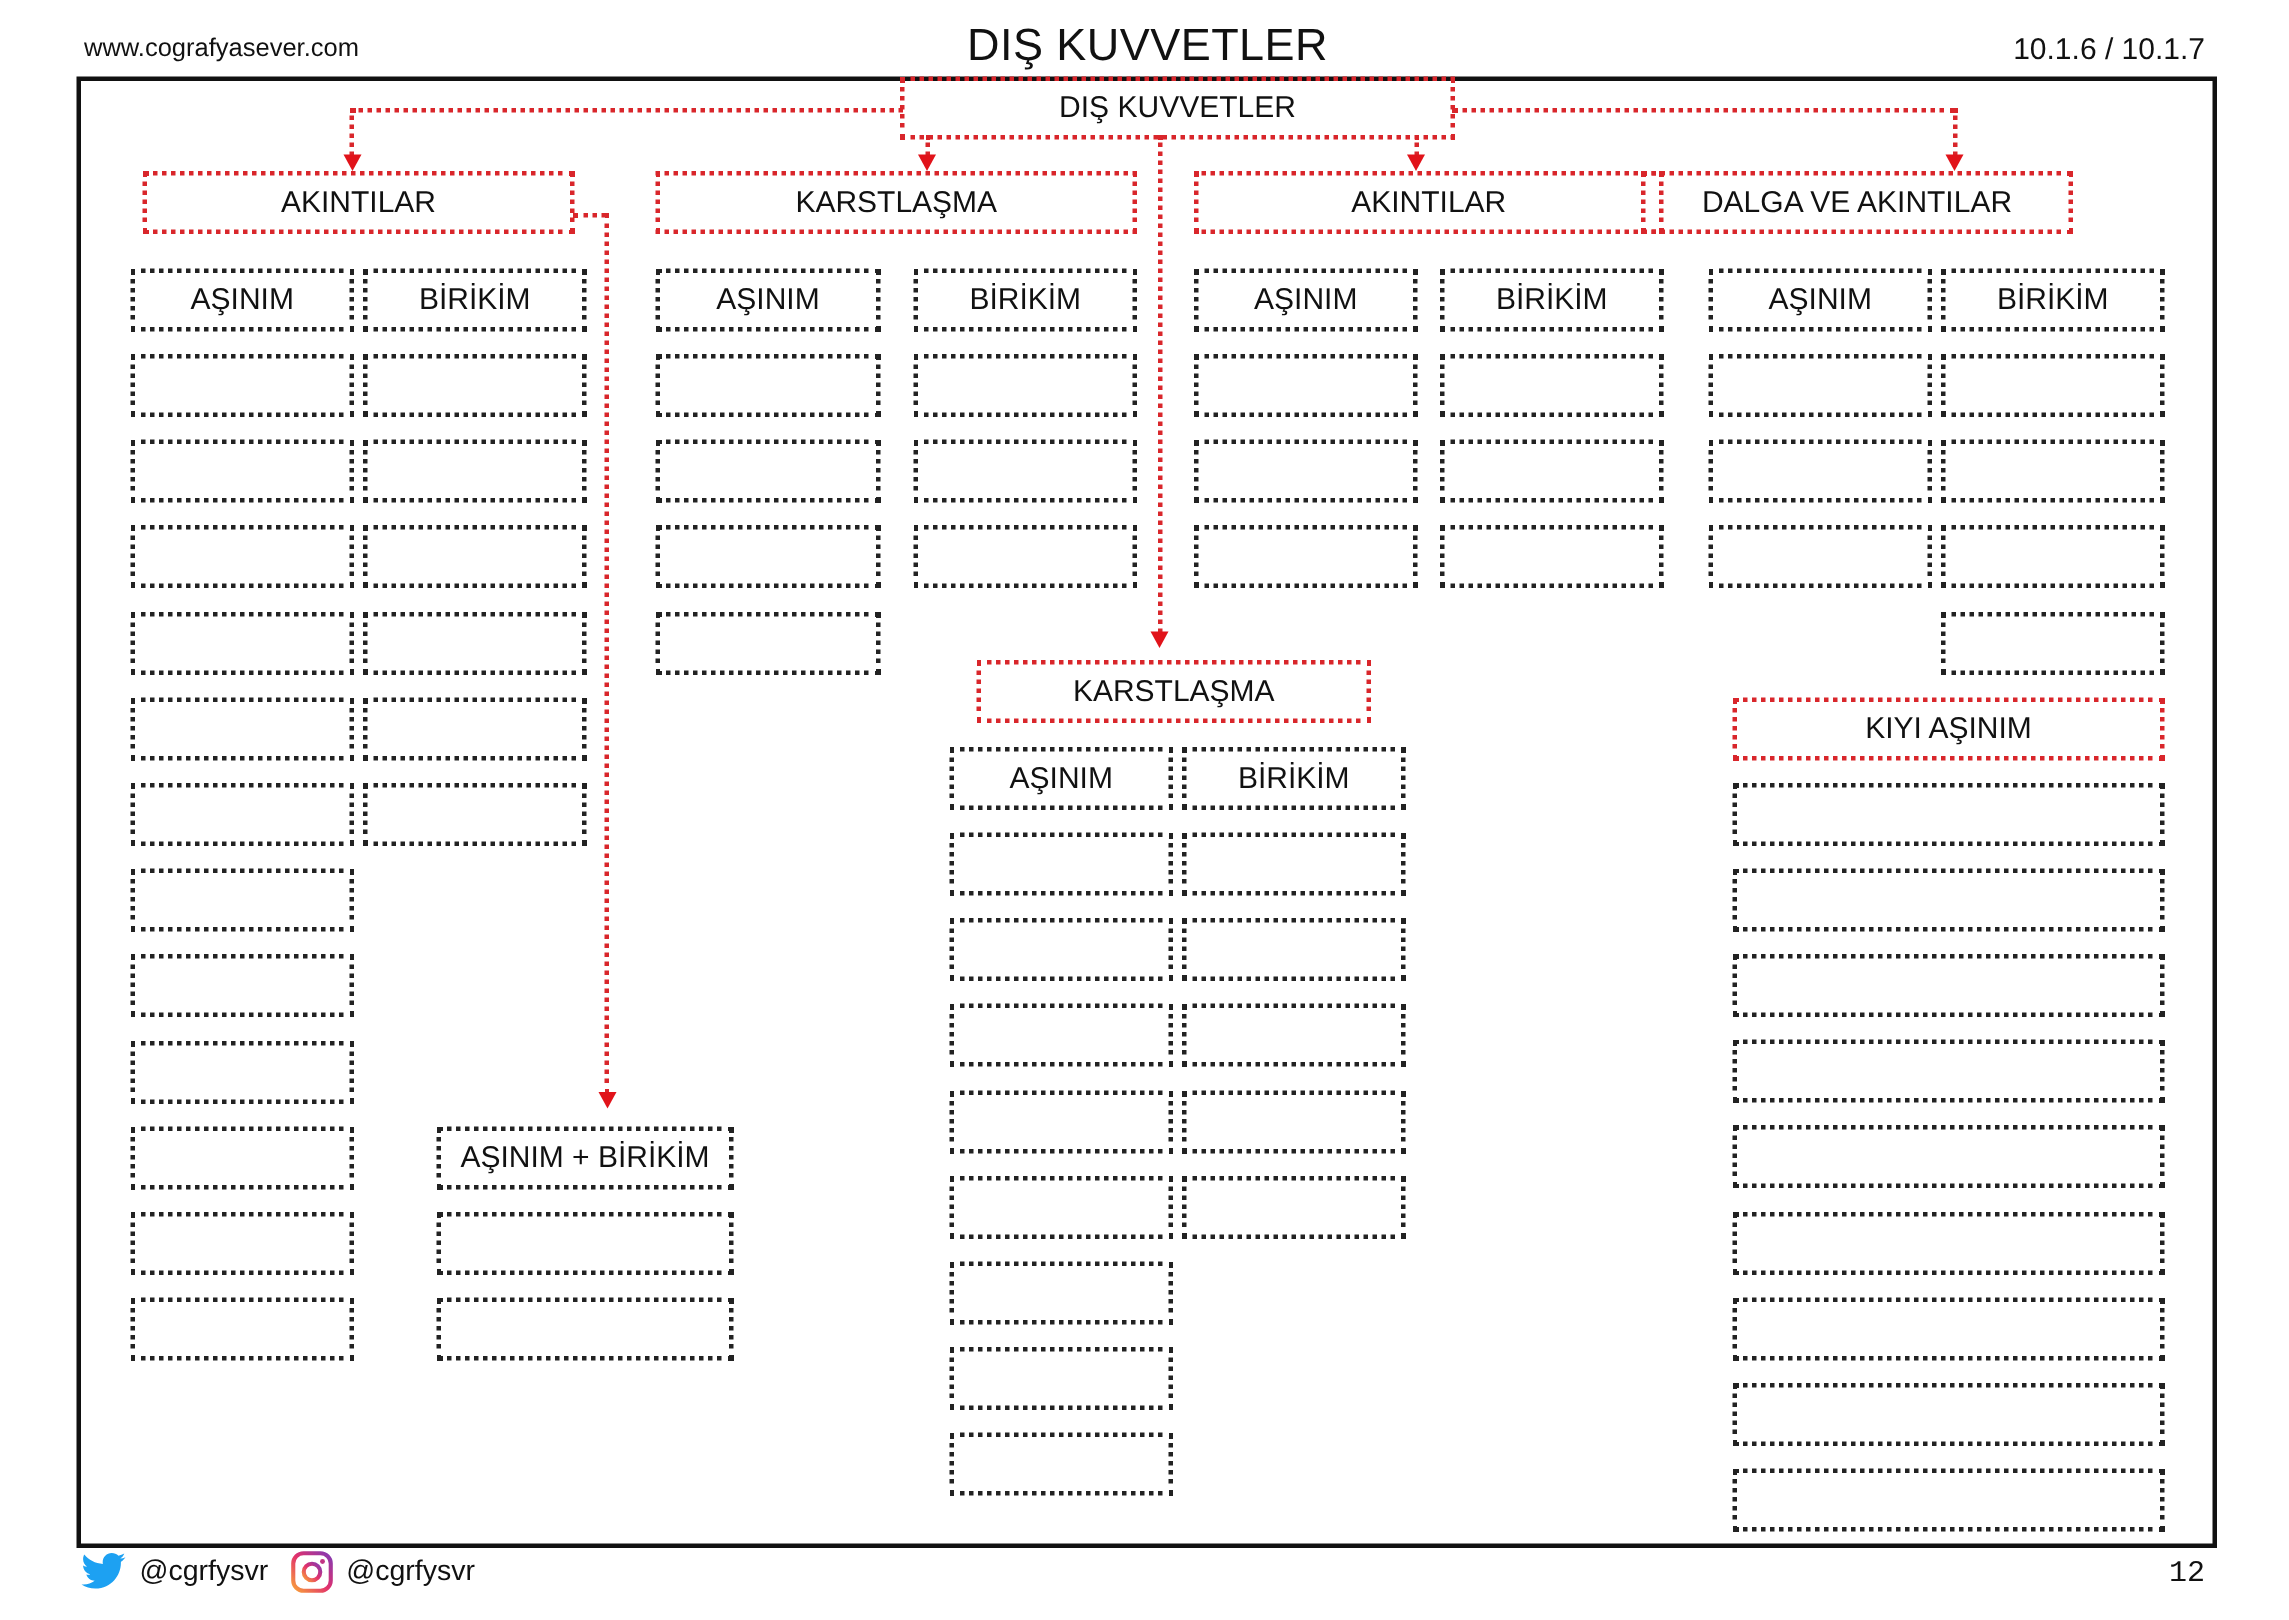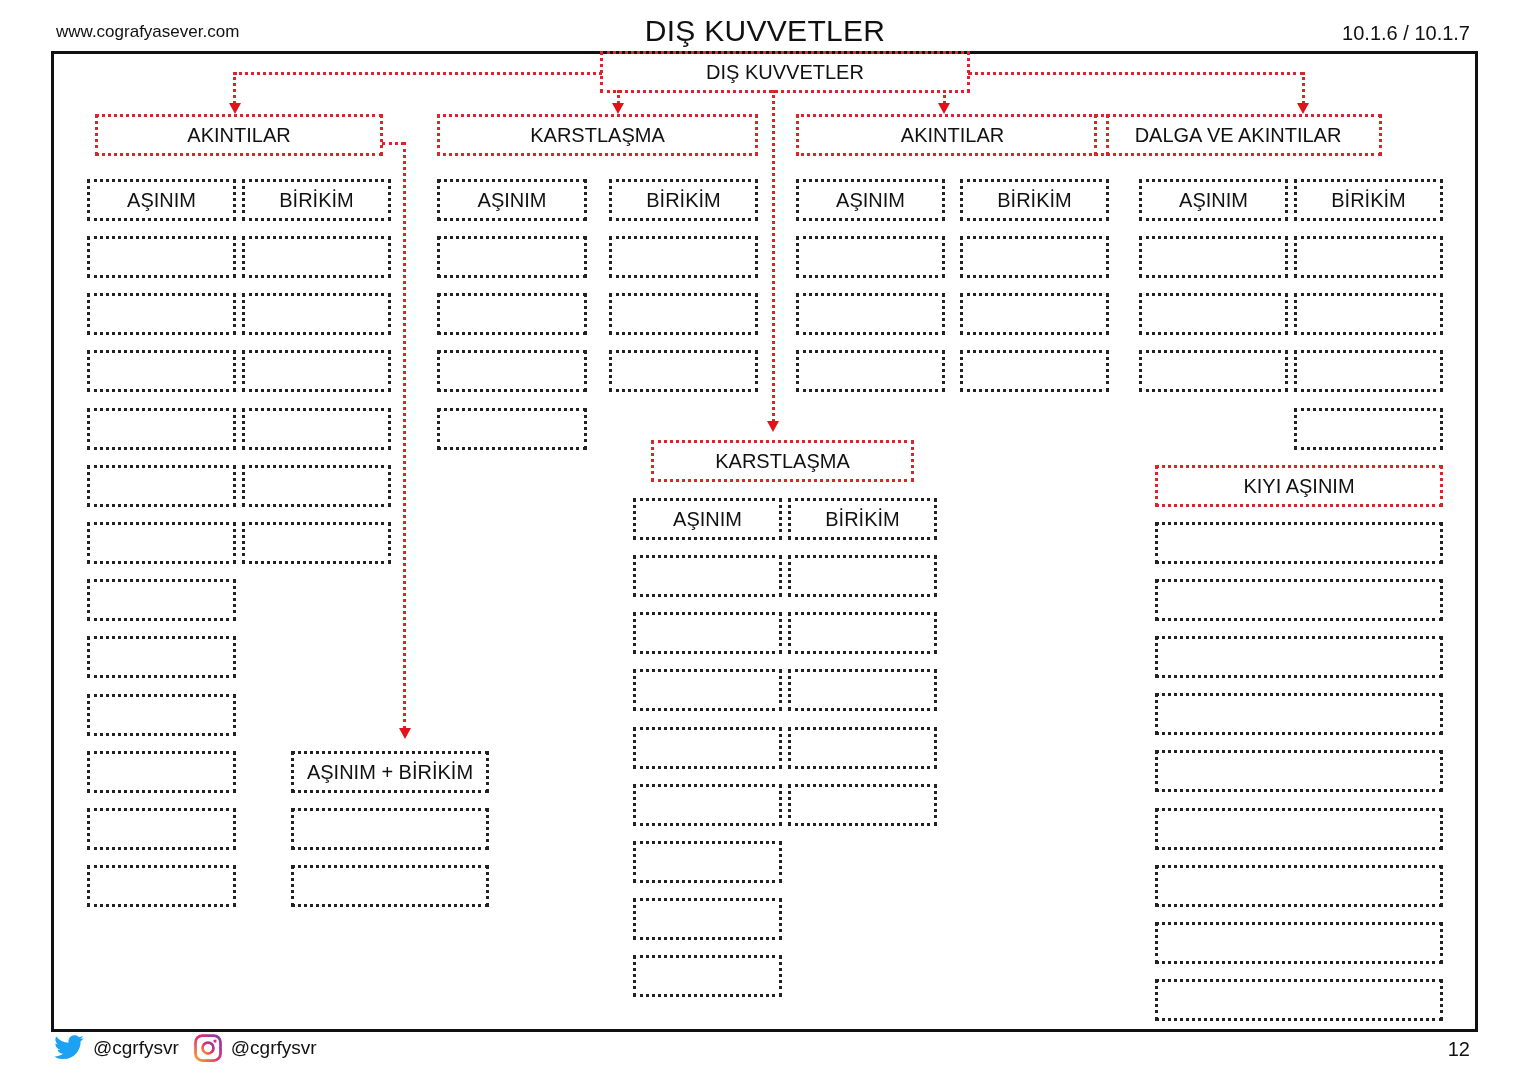--- a/index.html
+++ b/index.html
@@ -10,21 +10,21 @@
   .code { right:56px; top:22px; font-size:20px; }
   .frame { left:51px; top:51px; width:1421px; height:975px; border:3px solid #111; box-sizing:content-box; }
   .box { position:absolute; box-sizing:border-box; display:flex; align-items:center; justify-content:center; font-size:20px; }
   .red { border:3px dotted #d9262b; }
   .blk { border:3px dotted #222; }
   .line { position:absolute; }
   .hl { border-top:3px dotted #d9262b; height:0; }
   .vl { border-left:3px dotted #d9262b; width:0; }
   .arrow { position:absolute; width:0; height:0; border-left:6px solid transparent; border-right:6px solid transparent; border-top:11px solid #e1131a; }
   .footer { top:1032px; height:32px; display:flex; align-items:center; font-size:19px; }
-  .page { right:56px; top:1038px; font-size:20px; }
+  .page { right:56px; top:1038px; font-size:20px;font-family:Liberation Mono, monospace; }
 </style>
 </head>
 <body>
 
 <div class="abs site">www.cografyasever.com</div>
 <div class="abs title">DIŞ KUVVETLER</div>
 <div class="abs code">10.1.6 / 10.1.7</div>
 
 <div class="abs frame"></div>
 

